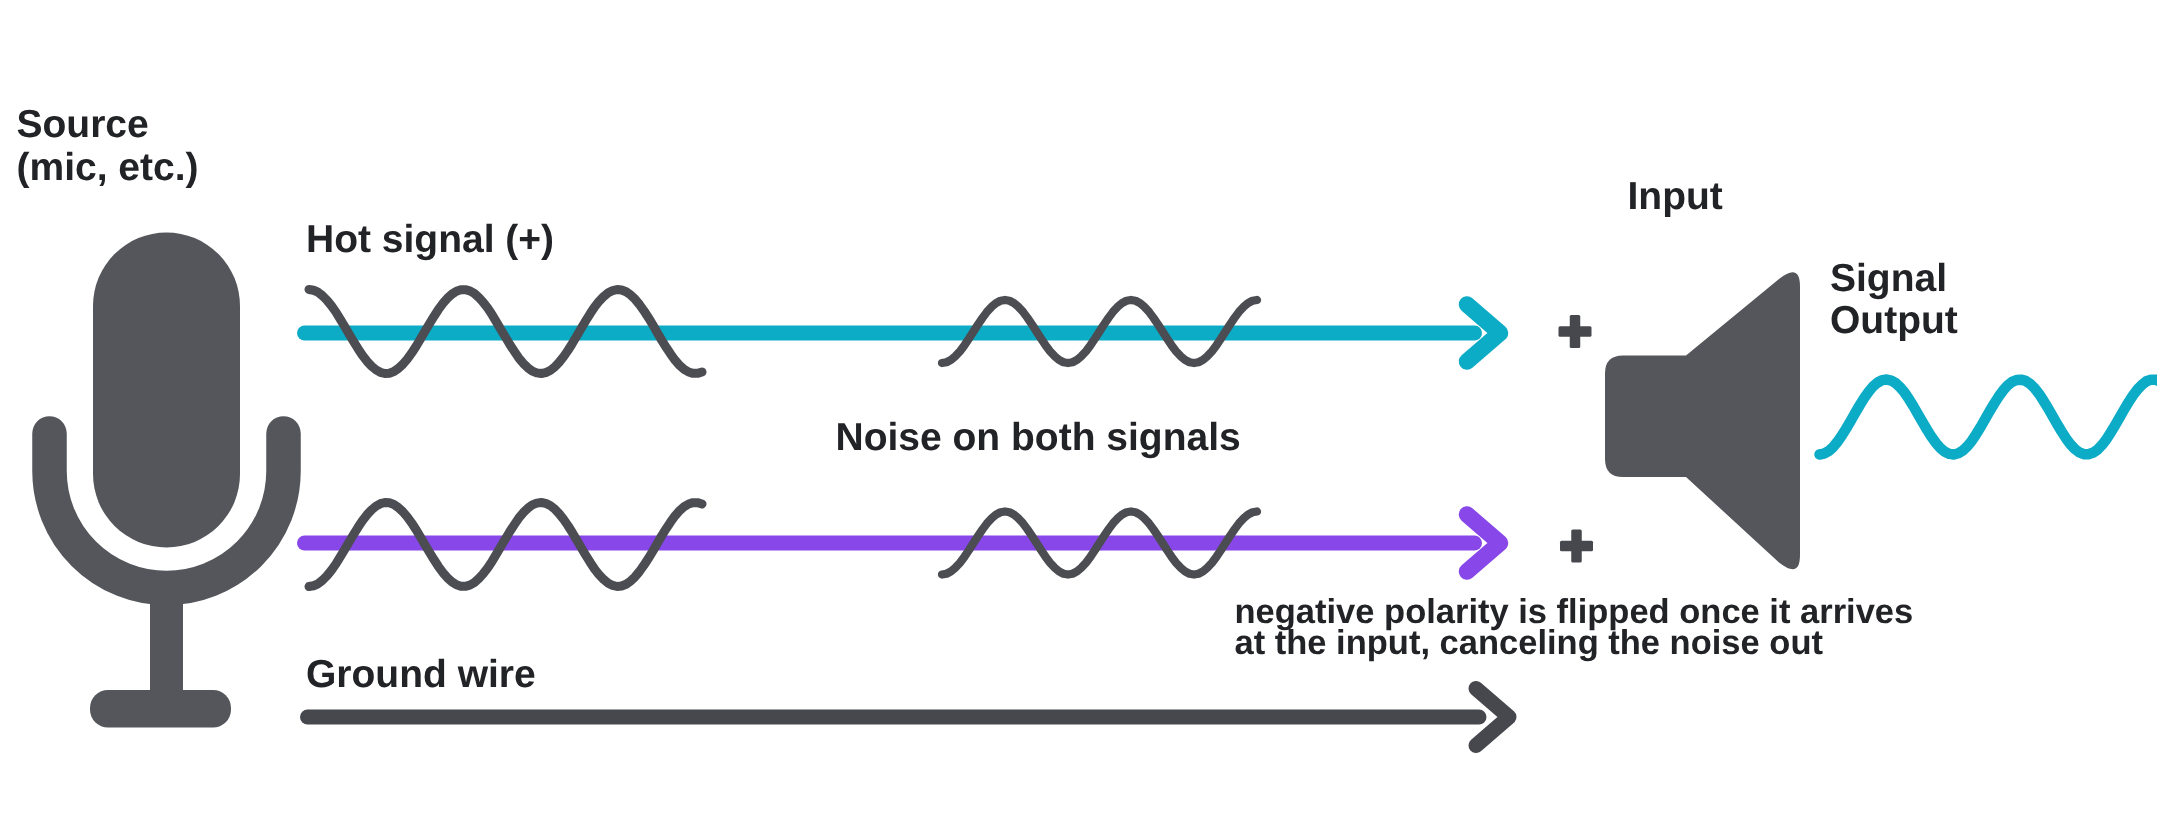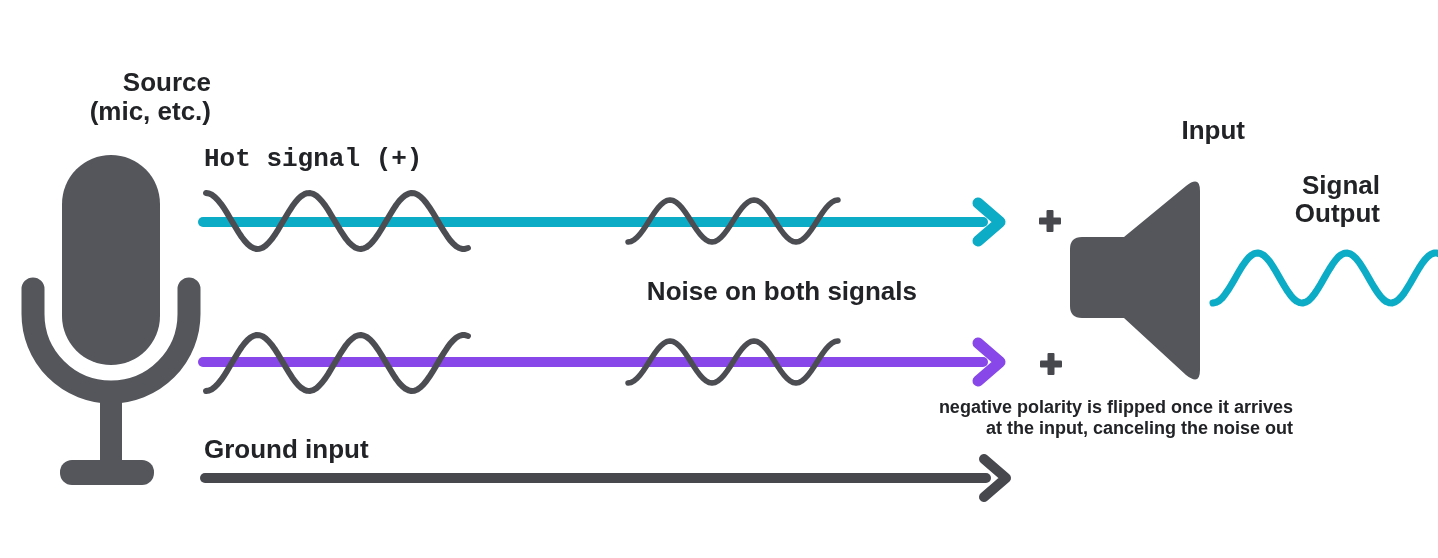--- a/index.html
+++ b/index.html
@@ -12,31 +12,31 @@
   }
   .stage svg{position:absolute;left:0;top:0;}
   .label{
     position:absolute;
     font-weight:700;
     font-size:26px;
     line-height:30px;
     color:#222326;
     white-space:pre-line;
   }
-  .centered{text-align:right;}
+  .centered{text-align:left;}
   #source-label{left:11px;top:68px;width:200px;line-height:29px;}
-  #hot-label{left:204px;top:144px;font-family:Liberation Mono, monospace;}
+  #hot-label{left:204px;top:144px;}
   #cold-label{left:204px;top:293px;}
   #ground-label{left:204px;top:434px;}
   #noise-label{left:557px;top:276px;width:360px;}
   #input-label{left:1085px;top:115px;width:160px;}
   #output-label{left:1220px;top:135px;width:160px;line-height:28px;margin-top:36px;}
   #caption-label{
     left:823px;top:397px;width:470px;
-    font-size:18px;line-height:21px;
+    font-size:23px;line-height:21px;
   }
 </style>
 </head>
 <body>
 
 <div class="stage" style="background: rgb(255, 255, 255);">
 
   <svg id="fig" width="1438" height="558" viewBox="0 0 1438 558">
 
     <g>
@@ -76,20 +76,20 @@
     </g>
 
     <path d="M1082 237 L1124 237 L1186 186 Q1200 175 1200 191 L1200 370
              Q1200 386 1186 375 L1124 318 L1082 318 Q1070 318 1070 306
              L1070 249 Q1070 237 1082 237 Z" fill="#54565b"></path>
   </svg>
 
   <div class="label centered" id="source-label" style="color: rgb(34, 35, 38);">Source
 (mic, etc.)</div>
   <div class="label" id="hot-label" style="color: rgb(34, 35, 38);">Hot signal (+)</div>
-  <div class="label" id="ground-label" style="color: rgb(34, 35, 38);">Ground input</div>
+  <div class="label" id="ground-label" style="color: rgb(34, 35, 38);">Ground wire</div>
   <div class="label centered" id="input-label" style="color: rgb(34, 35, 38);">Input</div>
   <div class="label centered" id="noise-label" style="color: rgb(34, 35, 38);">Noise on both signals</div>
   <div class="label centered" id="output-label" style="color: rgb(34, 35, 38);">Signal
 Output</div>
   <div class="label centered" id="caption-label" style="color: rgb(34, 35, 38);">negative polarity is flipped once it arrives
 at the input, canceling the noise out</div>
 </div>
 
 </body></html>

